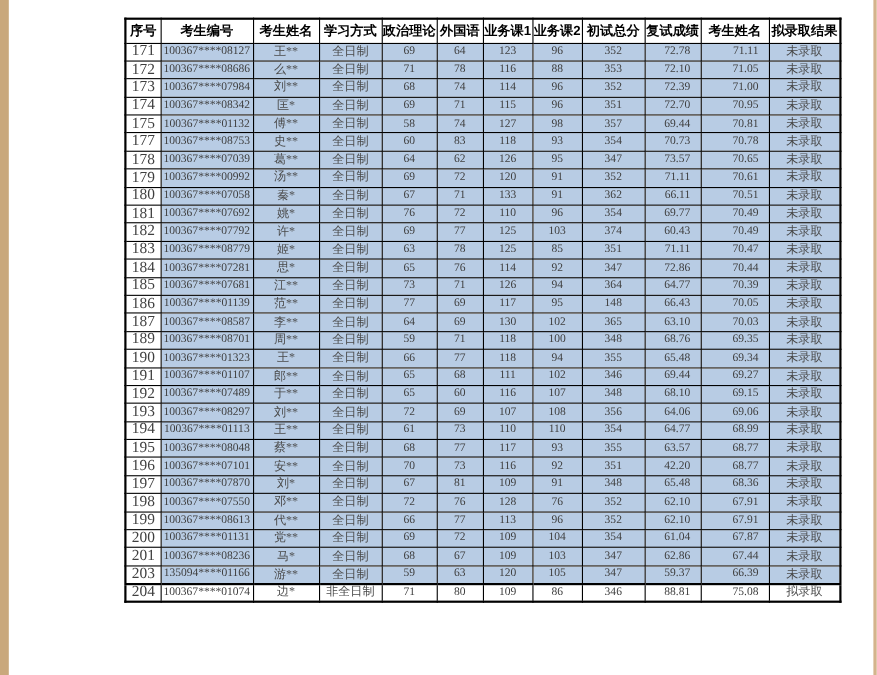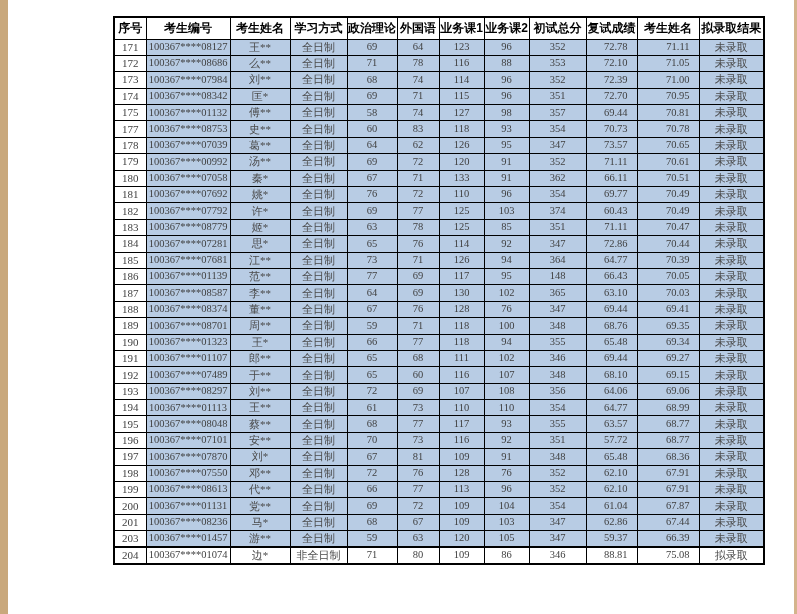--- a/index.html
+++ b/index.html
@@ -56,21 +56,21 @@
   tbody td {
     font-size: 10.5px;
     color: #3f3f3f;
     background: #ffffff;
   }
   tbody td.cn { font-size: 11px; color: #4a4a4a; }
   tbody td.num-right { text-align: right; padding-right: 9px; }
   tbody tr.hl td { background: var(--hl, #b8cce4); }
   tbody tr.hl td.no-cell { background: #ffffff; }
   tbody tr.divider td { border-top: 2px solid #000; }
-  td.no-cell { font-size: 11px; color: #3f3f3f; }
+  td.no-cell { font-size: 14px; color: #3f3f3f; }
 </style>
 </head>
 <body style="--hl: #b8cce4;">
 
 <div class="edge-strip edge-left" style="background: rgb(201, 168, 124);"></div>
 <div class="edge-strip edge-right" style="background: rgb(212, 180, 140);"></div>
 
 <table class="results">
   <colgroup>
     <col class="c0">
@@ -321,34 +321,20 @@
         <td>64</td>
         <td>69</td>
         <td>130</td>
         <td>102</td>
         <td>365</td>
         <td class="num-right">63.10</td>
         <td class="num-right">70.03</td>
         <td class="cn">未录取</td>
       </tr>
       <tr class="hl">
-        <td class="no-cell">188</td>
-        <td>100367****08374</td>
-        <td class="cn">董**</td>
-        <td class="cn">全日制</td>
-        <td>67</td>
-        <td>76</td>
-        <td>128</td>
-        <td>76</td>
-        <td>347</td>
-        <td class="num-right">69.44</td>
-        <td class="num-right">69.41</td>
-        <td class="cn">未录取</td>
-      </tr>
-      <tr class="hl">
         <td class="no-cell">189</td>
         <td>100367****08701</td>
         <td class="cn">周**</td>
         <td class="cn">全日制</td>
         <td>59</td>
         <td>71</td>
         <td>118</td>
         <td>100</td>
         <td>348</td>
         <td class="num-right">68.76</td>
@@ -442,21 +428,21 @@
       <tr class="hl">
         <td class="no-cell">196</td>
         <td>100367****07101</td>
         <td class="cn">安**</td>
         <td class="cn">全日制</td>
         <td>70</td>
         <td>73</td>
         <td>116</td>
         <td>92</td>
         <td>351</td>
-        <td class="num-right">57.72</td>
+        <td class="num-right">42.20</td>
         <td class="num-right">68.77</td>
         <td class="cn">未录取</td>
       </tr>
       <tr class="hl">
         <td class="no-cell">197</td>
         <td>100367****07870</td>
         <td class="cn">刘*</td>
         <td class="cn">全日制</td>
         <td>67</td>
         <td>81</td>
@@ -518,21 +504,21 @@
         <td>67</td>
         <td>109</td>
         <td>103</td>
         <td>347</td>
         <td class="num-right">62.86</td>
         <td class="num-right">67.44</td>
         <td class="cn">未录取</td>
       </tr>
       <tr class="hl">
         <td class="no-cell">203</td>
-        <td>100367****01457</td>
+        <td>135094****01166</td>
         <td class="cn">游**</td>
         <td class="cn">全日制</td>
         <td>59</td>
         <td>63</td>
         <td>120</td>
         <td>105</td>
         <td>347</td>
         <td class="num-right">59.37</td>
         <td class="num-right">66.39</td>
         <td class="cn">未录取</td>

